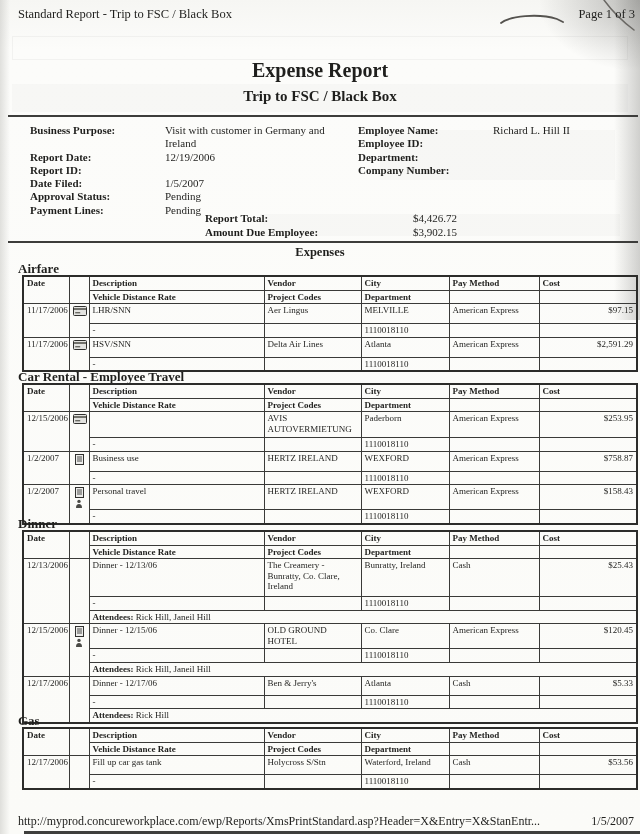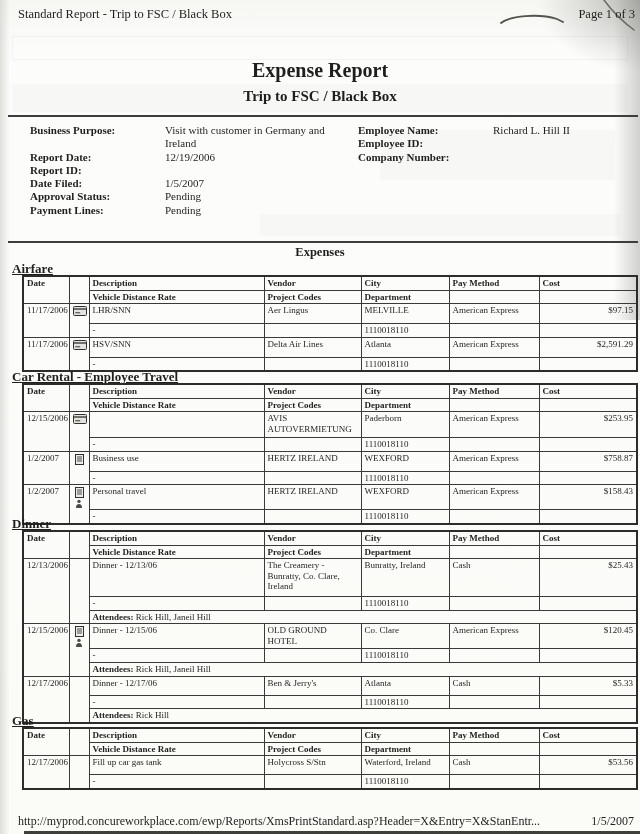--- a/index.html
+++ b/index.html
@@ -25,21 +25,21 @@
   .info-left{position:absolute;left:30px;top:124px;width:318px;font-size:11px;line-height:13.3px}
   .info-right{position:absolute;left:358px;top:124px;width:278px;font-size:11px;line-height:13.3px}
   .irow{display:flex}
   .ilabel{flex:0 0 135px;font-weight:bold}
   .ival{flex:1}
   .totals{position:absolute;left:205px;top:212px;width:432px;font-size:11px;line-height:13.6px}
   .trow{display:flex}
   .tlabel{flex:0 0 208px;font-weight:bold}
   .expenses-heading{position:absolute;top:245px;left:0;width:100%;text-align:center;font-weight:bold;font-size:12.5px}
   
-  .sec-title{position:absolute;left:12px;font-size:13px;font-weight:bold;text-decoration:underline;line-height:13px}
+  .sec-title{position:absolute;left:18px;font-size:13px;font-weight:bold;line-height:13px}
   table.exp{position:absolute;left:22px;width:614px;border-collapse:collapse;table-layout:fixed;
         font-size:9px;line-height:1.18;border:2px solid #2c2c2a}
   table.exp th,table.exp td{border:1px solid #3a3a38;padding:1px 3px;vertical-align:top;overflow:hidden}
   table.exp thead th{font-weight:bold;text-align:left}
   table.exp thead tr{height:13px}
   .h-cost,.cost{text-align:right}
   td.date{padding-top:4px}
   td.icons{text-align:center;padding:3px 1px 0 1px}
   tr.sub{height:12px}
   tr.att{height:13px}
@@ -104,25 +104,39 @@
   <div class="info-right">
     <div class="irow">
         <span class="ilabel">Employee Name:</span>
         <span class="ival">Richard L. Hill II</span>
       </div>
     <div class="irow">
         <span class="ilabel">Employee ID:</span>
         <span class="ival"></span>
       </div>
     <div class="irow">
+        <span class="ilabel">Department:</span>
+        <span class="ival"></span>
+      </div>
+    <div class="irow">
         <span class="ilabel">Company Number:</span>
         <span class="ival"></span>
       </div>
   </div>
 
+  <div class="totals">
+    <div class="trow">
+        <span class="tlabel">Report Total:</span>
+        <span>$4,426.72</span>
+      </div>
+    <div class="trow">
+        <span class="tlabel">Amount Due Employee:</span>
+        <span>$3,902.15</span>
+      </div>
+  </div>
 
   <div class="rule" style="top:241px"></div>
   <div class="expenses-heading">Expenses</div>
 
   <div class="sec-title" style="top:262px">Airfare</div>
   <table class="exp" style="top:275px">
     <colgroup>
         <col style="width:46px">
         <col style="width:20px">
         <col style="width:175px">

